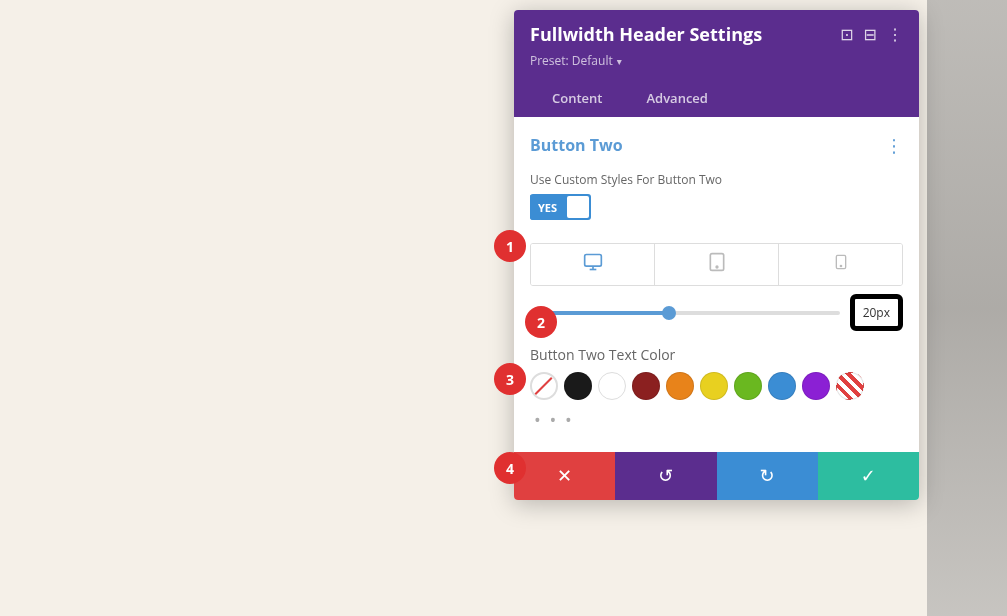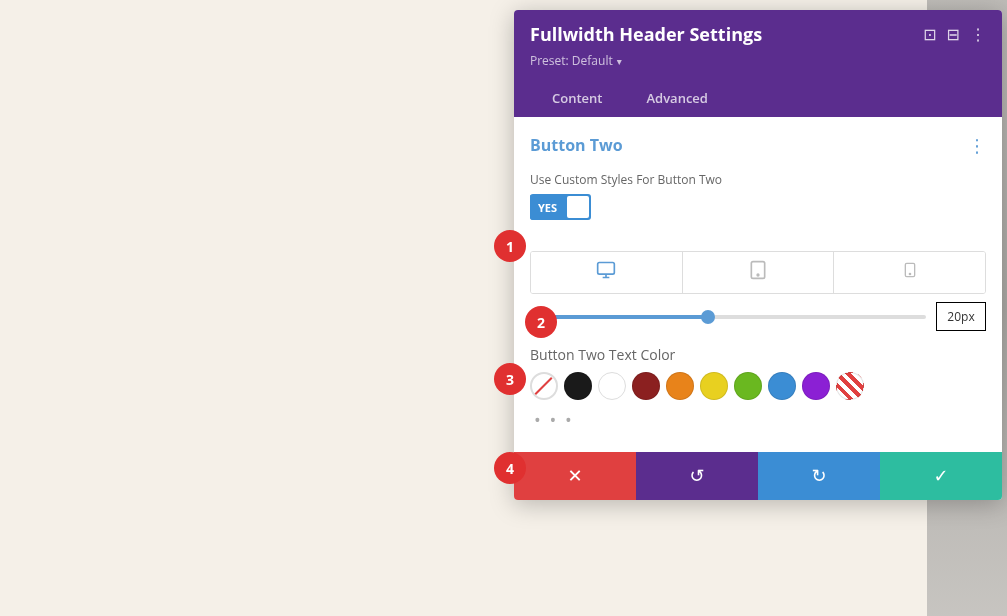--- a/index.html
+++ b/index.html
@@ -90,21 +90,21 @@
       font-weight: 700;
       font-size: 14px;
       display: flex; align-items: center; justify-content: center;
       z-index: 20;
     }
 
     
     .settings-panel {
       position: absolute;
       top: 10px; left: 514px;
-      width: 488px;
+      width: 405px;
       background: #fff;
       border-radius: 4px;
       box-shadow: 0 4px 24px rgba(0,0,0,0.25);
       overflow: hidden;
       z-index: 10;
     }
 
     .panel-header {
       background: #5b2d8e;
       padding: 12px 16px 0 16px;
@@ -171,21 +171,21 @@
     .section-title {
       font-size: 16px; font-weight: 700; color: #5b9bd5;
     }
 
     .section-menu-icon {
       color: #5b9bd5; font-size: 18px; cursor: pointer;
     }
 
     
     .toggle-row {
-      margin-bottom: 31px;
+      margin-bottom: 23px;
     }
 
     .toggle-label {
       font-size: 12px; color: #666; margin-bottom: 6px;
     }
 
     .toggle-switch {
       display: inline-flex; align-items: center;
       background: #3b8dd4;
       border-radius: 3px;
@@ -246,23 +246,23 @@
       position: absolute;
       top: 50%; transform: translate(-50%, -50%);
       left: 45%;
       width: 14px; height: 14px;
       background: #5b9bd5;
       border-radius: 50%;
       cursor: pointer;
     }
 
     .slider-value {
-      border: 1px solid #000000; padding: 5px 8px;
+      border: 5px solid #000000; padding: 5px 8px;
       font-size: 12px; color: #333; min-width: 50px; text-align: center;
-      border-radius: 0;
+      border-radius: 6px;
     }
 
     
     .color-label {
       font-size: 14px; color: #666; margin-bottom: 8px;
     }
 
     .color-row {
       display: flex; align-items: center; gap: 6px; flex-wrap: wrap;
     }

